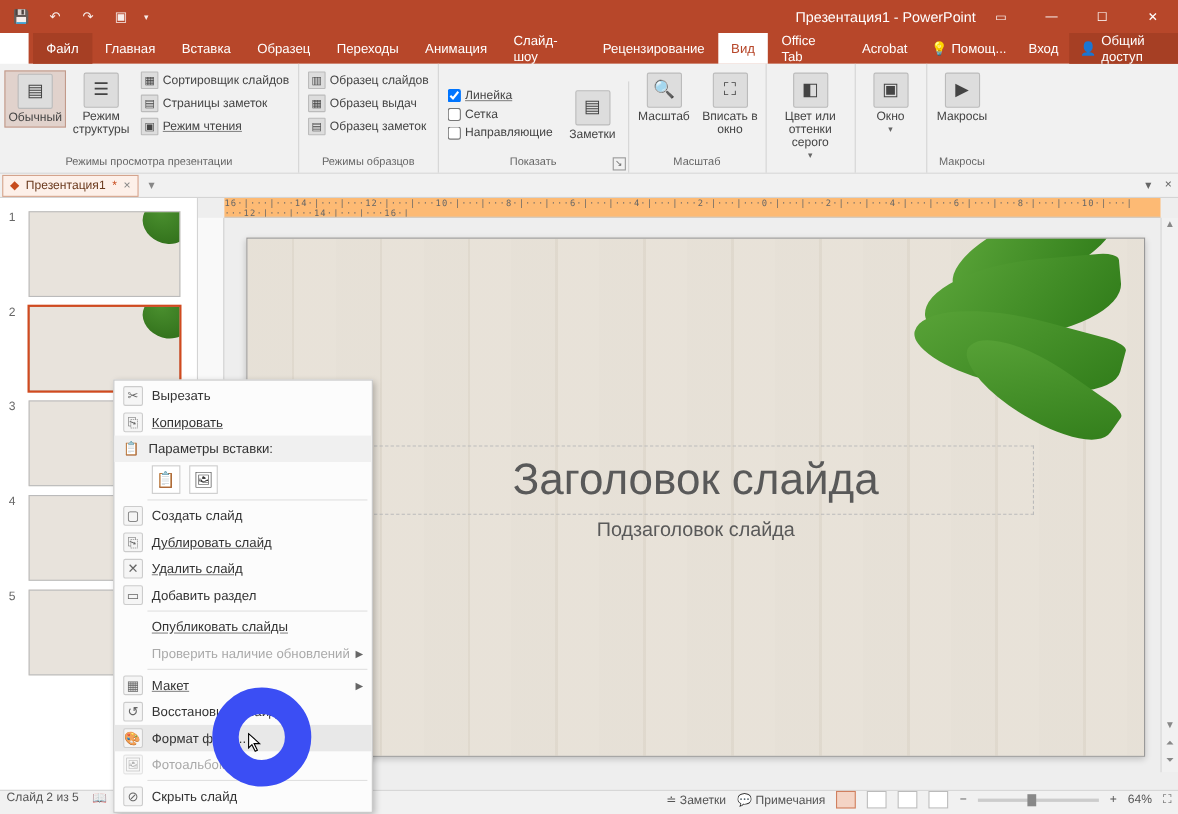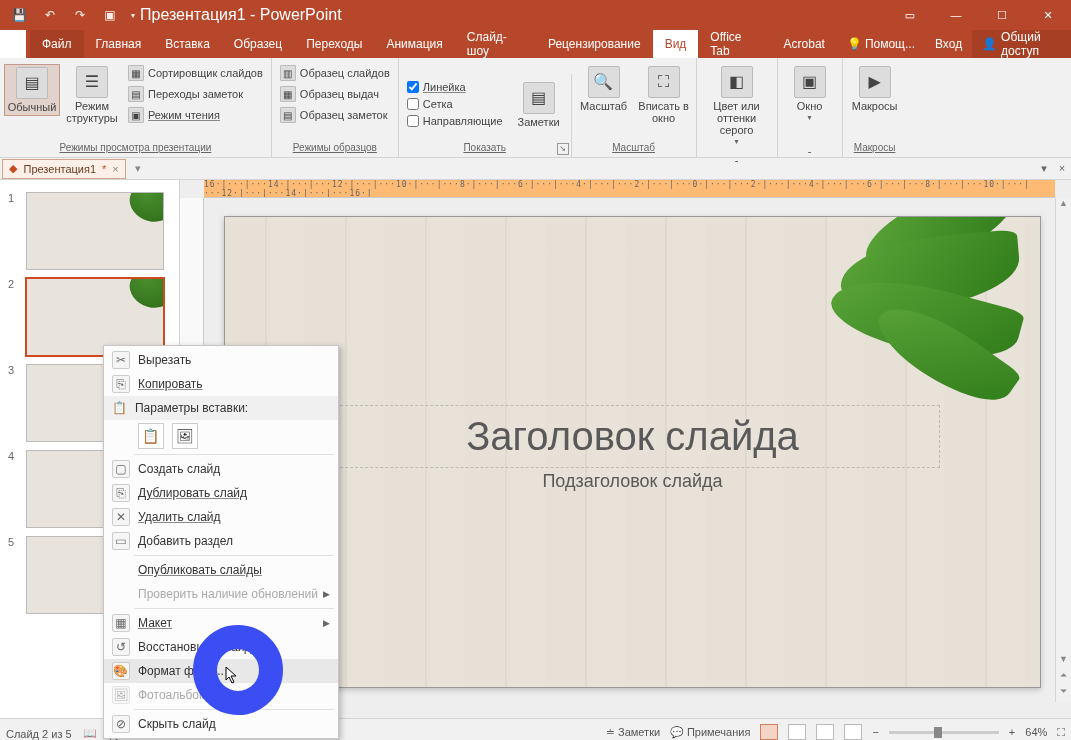--- a/index.html
+++ b/index.html
@@ -2,37 +2,37 @@
 <html><head>
 <meta charset="utf-8">
 <style>
 * { margin: 0; padding: 0; box-sizing: border-box; font-family: "Segoe UI", Tahoma, sans-serif; user-select: none; }
 body { width: 1071px; height: 740px; overflow: hidden; background: #fff; position: relative; }
 
 
 .titlebar { height: 30px; background: #b7472a; display: flex; align-items: center; color: #fff; font-size: 12px; }
 .qat { display: flex; align-items: center; gap: 2px; padding-left: 6px; }
 .qat-btn { width: 28px; height: 28px; display: flex; align-items: center; justify-content: center; color: #fff; opacity: 0.9; }
-.title-text { flex: 1; text-align: left; font-size: 16px; }
+.title-text { flex: 1; text-align: right; font-size: 13px; }
 .win-controls { display: flex; }
 .win-btn { width: 46px; height: 30px; display: flex; align-items: center; justify-content: center; color: #fff; font-size: 11px; }
 
 
 .tabs-row { height: 28px; background: #b7472a; display: flex; align-items: stretch; color: #fff; font-size: 12px; padding-left: 4px; margin-left: 26px; }
 .tab { padding: 0 12px; display: flex; align-items: center; cursor: pointer; }
 .tab.active { background: #fff; color: #b7472a; }
 .tab.file { background: #a63f24; }
 .tabs-right { margin-left: auto; display: flex; align-items: center; }
 .tabs-right .tab { padding: 0 10px; }
 .share-btn { background: #a63f24; padding: 0 10px; display: flex; align-items: center; gap: 4px; }
 
 
 .ribbon { height: 100px; background: #f1f1f1; border-bottom: 1px solid #d4d4d4; display: flex; font-size: 11px; color: #444; }
 .ribbon-group { border-right: 1px solid #d4d4d4; display: flex; flex-direction: column; padding: 2px 4px 0 4px; }
-.group-label { text-align: center; font-size: 10px; color: #666; padding: 2px 4px 4px 4px; text-decoration: underline; }
+.group-label { text-align: center; font-size: 10px; color: #666; padding: 2px 4px 4px 4px; }
 .group-body { flex: 1; display: flex; align-items: flex-start; gap: 4px; padding-top: 4px; }
 .big-btn { display: flex; flex-direction: column; align-items: center; width: 56px; padding: 2px; text-align: center; line-height: 1.1; font-size: 11px; gap: 2px; }
 .big-btn.wide { width: 72px; }
 .big-btn.sel { background: #e1d2cc; border: 1px solid #c29a8a; }
 .btn-icon { width: 32px; height: 32px; background: #ddd; border: 1px solid #bbb; border-radius: 2px; display: flex; align-items: center; justify-content: center; font-size: 16px; }
 .col-btns { display: flex; flex-direction: column; gap: 3px; }
 .small-btn { display: flex; align-items: center; gap: 4px; padding: 1px 4px; font-size: 11px; white-space: nowrap; }
 .small-icon { width: 16px; height: 16px; background: #ddd; border: 1px solid #bbb; border-radius: 1px; display: inline-flex; align-items: center; justify-content: center; font-size: 10px; }
 .chk { display: flex; align-items: center; gap: 4px; font-size: 11px; padding: 1px 4px; }
 .chk input { width: 12px; height: 12px; }
@@ -81,21 +81,21 @@
 .cm-header { height: 24px; display: flex; align-items: center; padding: 0 8px; gap: 8px; background: #f0f0f0; font-size: 12px; }
 .cm-paste-row { height: 32px; display: flex; align-items: center; padding-left: 34px; gap: 8px; }
 .cm-paste-opt { width: 26px; height: 26px; border: 1px solid #ccc; background: #fff; display: flex; align-items: center; justify-content: center; font-size: 14px; }
 .cm-sep { height: 1px; background: #e0e0e0; margin: 2px 4px 2px 30px; }
 
 
 .highlight-circle { position: absolute; left: 193px; top: 625px; width: 90px; height: 90px; border: 24px solid #3b4ef4; border-radius: 50%; z-index: 60; pointer-events: none; }
 .cursor { position: absolute; left: 225px; top: 666px; z-index: 70; font-size: 14px; color: #000; pointer-events: none; }
 
 
-.statusbar { position: absolute; bottom: 0; left: 0; right: 0; height: 22px; background: #f1f1f1; border-top: 1px solid #d4d4d4; display: flex; align-items: flex-end; font-size: 11px; color: #555; padding: 0 6px; gap: 12px; }
+.statusbar { position: absolute; bottom: 0; left: 0; right: 0; height: 22px; background: #f1f1f1; border-top: 1px solid #d4d4d4; display: flex; align-items: flex-start; font-size: 11px; color: #555; padding: 0 6px; gap: 12px; }
 .status-right { margin-left: auto; display: flex; align-items: center; gap: 10px; }
 .zoom-slider { width: 110px; height: 3px; background: #ccc; position: relative; }
 .zoom-thumb { position: absolute; top: -4px; left: 45px; width: 8px; height: 11px; background: #888; }
 .view-btn { width: 18px; height: 16px; border: 1px solid #bbb; background: #fff; }
 .view-btn.active { background: #f4d4c5; border-color: #d08060; }
 
 .und { text-decoration: underline; text-decoration-color: #888; }
 </style>
 </head>
 <body>
@@ -153,21 +153,21 @@
         <div class="btn-icon">☰</div>
         <span>Режим структуры</span>
       </div>
       <div class="col-btns">
         <div class="small-btn">
             <span class="small-icon">▦</span>
             <span>Сортировщик слайдов</span>
           </div>
         <div class="small-btn">
             <span class="small-icon">▤</span>
-            <span>Переходы заметок</span>
+            <span>Страницы заметок</span>
           </div>
         <div class="small-btn">
             <span class="small-icon">▣</span>
             <span class="und">Режим чтения</span>
           </div>
       </div>
     </div>
     <div class="group-label">Режимы просмотра презентации</div>
   </div>
 

